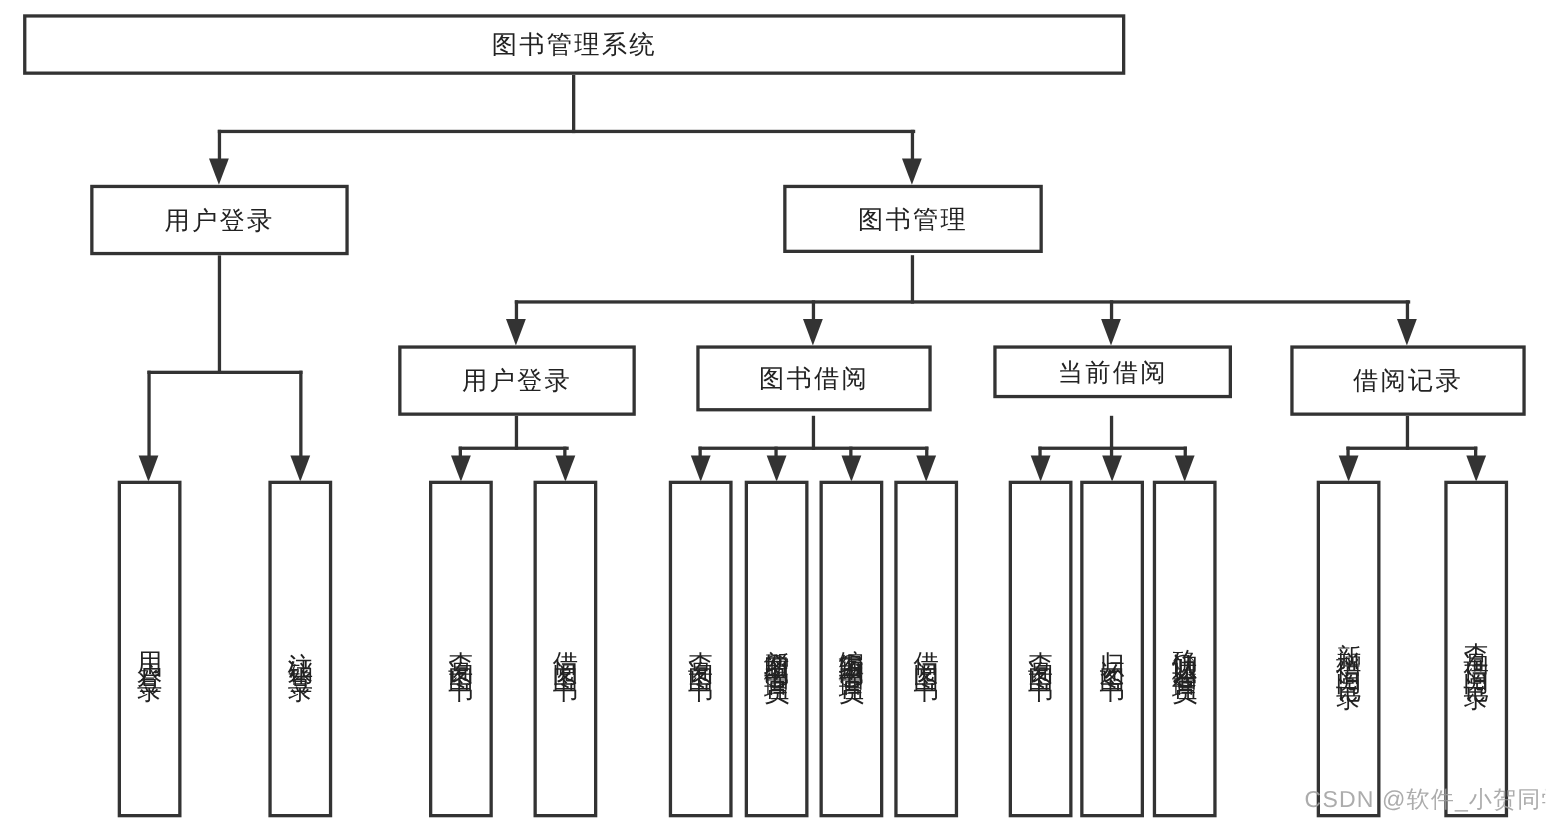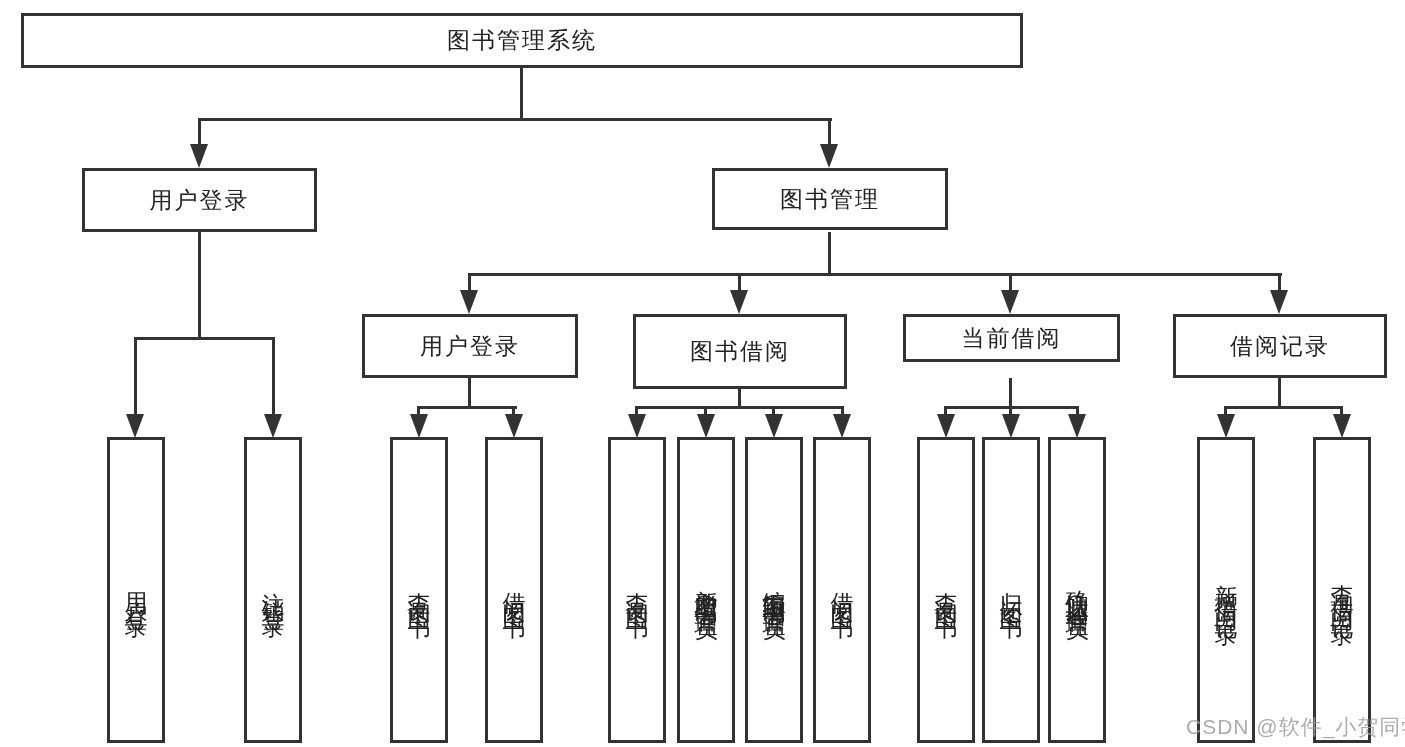--- a/index.html
+++ b/index.html
@@ -115,21 +115,21 @@
     <div class="ahead" style="left:460px; top:290px;"></div>
     <div class="vline" style="left:738px; top:273px; height:22px;"></div>
     <div class="ahead" style="left:730px; top:290px;"></div>
     <div class="vline" style="left:1009px; top:273px; height:22px;"></div>
     <div class="ahead" style="left:1001px; top:290px;"></div>
     <div class="vline" style="left:1278px; top:273px; height:22px;"></div>
     <div class="ahead" style="left:1270px; top:290px;"></div>
   </div>
 
   <div class="box" style="left:362px; top:314px; width:216px; height:64px;">用户登录</div>
-  <div class="box" style="left:633px; top:314px; width:214px; height:75px;">图书借阅</div>
+  <div class="box" style="left:633px; top:314px; width:214px; height:60px;">图书借阅</div>
   <div class="box" style="left:903px; top:314px; width:217px; height:48px;">当前借阅</div>
   <div class="box" style="left:1173px; top:314px; width:214px; height:64px;">借阅记录</div>
 
   <div>
     <div class="vline" style="left:468px; top:378px; height:31px;"></div>
     <div class="hline" style="left:417px; top:406px; width:100px;"></div>
     <div class="vline" style="left:417px; top:406px; height:12px;"></div>
     <div class="ahead" style="left:410px; top:414px;"></div>
     <div class="vline" style="left:512px; top:406px; height:12px;"></div>
     <div class="ahead" style="left:505px; top:414px;"></div>

